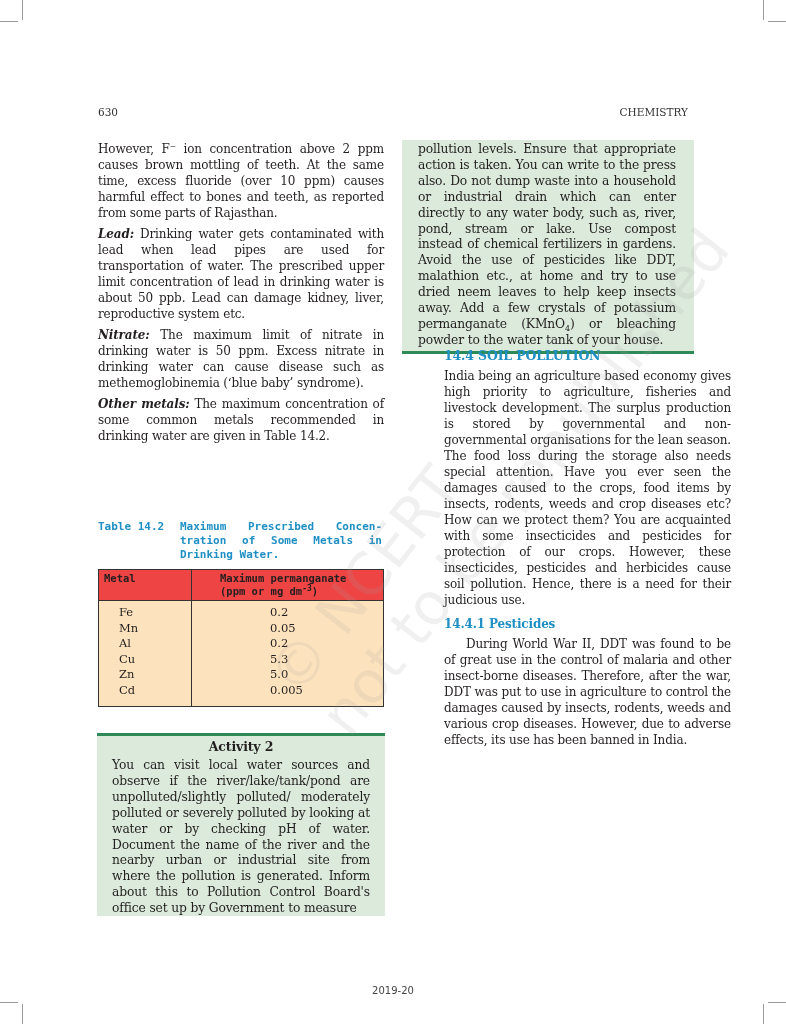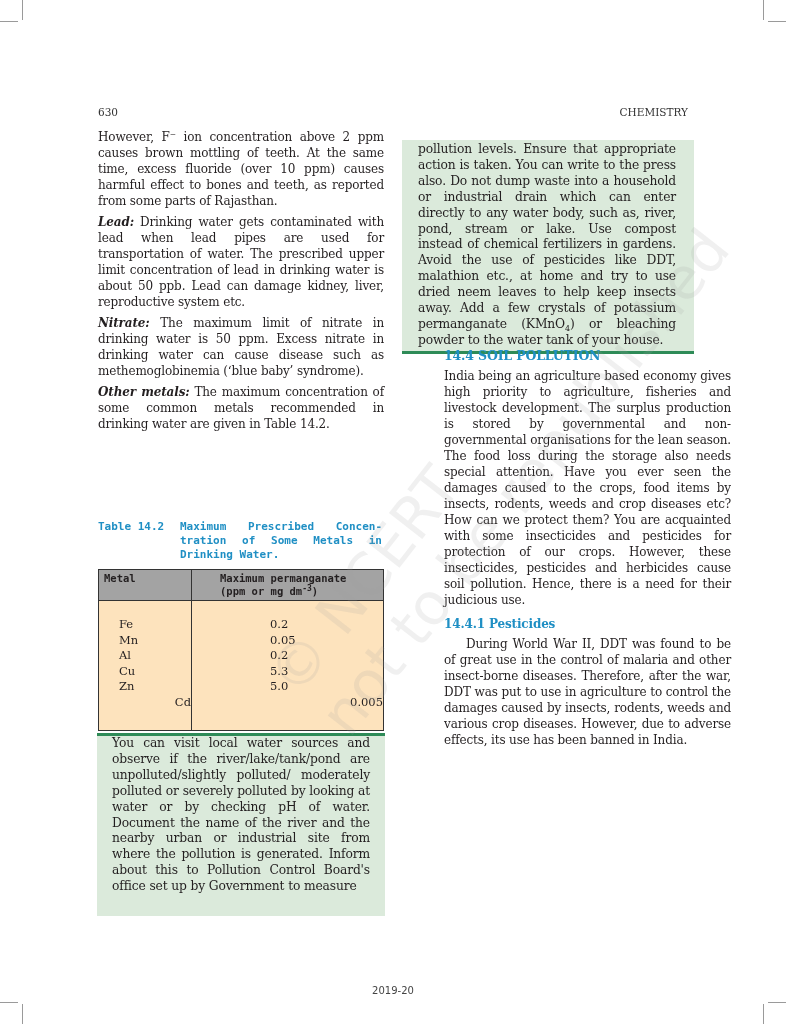--- a/index.html
+++ b/index.html
@@ -3,40 +3,40 @@
 <meta charset="utf-8">
 <style>
   html, body { margin: 0; padding: 0; background: #ffffff; }
   body { width: 786px; height: 1024px; position: relative; overflow: hidden;
          font-family: "DejaVu Serif", "Liberation Serif", serif; color: #231f20; }
   .crop { position: absolute; background: #9a9a9a; }
   .hdr { position: absolute; top: 106px; font-size: 10.5px; color: #333; }
   .col { position: absolute; font-size: 12px; line-height: 16px; text-align: justify; letter-spacing: -0.15px; }
   .col p { margin: 0 0 5px 0; }
   .bi { font-weight: bold; font-style: italic; }
-  .left { left: 98px; top: 129px; width: 286px; }
+  .left { left: 98px; top: 141px; width: 286px; }
   .right { left: 404px; width: 287px; }
   .box { position: absolute; background: #dbeadb; }
   .boxtop { position: absolute; height: 3px; background: #2e8b57; }
   .act-title { text-align: center; font-weight: bold; font-size: 12.5px; margin: 3px 0 3px 0; }
   .tblcap { position: absolute; left: 98px; top: 520px; width: 286px; color: #1f8fc4;
             font-family: "DejaVu Sans Mono", "Liberation Mono", monospace; font-weight: bold; font-size: 11px; line-height: 14px; }
   .tblcap .num { position: absolute; left: 0; top: 0; text-align: right; }
   .tblcap .txt { position: absolute; left: 82px; top: 0; width: 202px; text-align: justify; }
   table.metals { position: absolute; left: 98px; top: 569px; width: 286px; border-collapse: collapse;
                  font-size: 11.5px; border: 1.5px solid #333; }
-  table.metals th { background: #a3a3a3; text-align: left; font-weight: bold; padding: 2px 5px;
+  table.metals th { background: #ef4444; text-align: left; font-weight: bold; padding: 2px 5px;
                     font-family: "DejaVu Sans Mono", "Liberation Mono", monospace; font-size: 10.5px; line-height: 13px;
                     border-bottom: 1.5px solid #333; vertical-align: top; }
   table.metals td { background: #fde3bd; padding: 0 0; line-height: 15.5px; }
   table.metals .c1 { width: 72px; border-right: 1.5px solid #333; padding-left: 20px; }
   table.metals .c2 { padding-left: 78px; }
   table.metals th.c2 { padding-left: 28px; }
-  table.metals tr.first td { padding-top: 16px; }
-  table.metals tr.last td { padding-bottom: 20px; text-align: right; }
+  table.metals tr.first td { padding-top: 4px; }
+  table.metals tr.last td { padding-bottom: 8px; }
   .sec { color: #1f8fc4; font-weight: bold; font-size: 12px; margin: 0 0 4px 0; }
   .indent { text-indent: 22px; }
   .footer { position: absolute; top: 985px; left: 0; width: 786px; text-align: center; font-size: 10px;
             font-family: "DejaVu Sans", "Liberation Sans", sans-serif; color: #444; }
   .wm { position: absolute; left: 200px; top: 420px; width: 560px; transform: rotate(-52deg); transform-origin: center;
         font-family: "DejaVu Sans", "Liberation Sans", sans-serif; font-size: 58px; color: rgba(160,160,160,0.16);
         white-space: nowrap; pointer-events: none; line-height: 66px; }
   sub, sup { font-size: 8px; line-height: 0; }
 </style>
 </head>
@@ -100,20 +100,21 @@
       <tr class="last">
         <td class="c1">Cd</td>
         <td class="c2">0.005</td>
       </tr>
     </tbody>
 </table>
 
 <div class="boxtop" style="left:97px;top:733px;width:288px;"></div>
 <div class="box" style="left:97px;top:736px;width:288px;height:180px;"></div>
 <div class="col" style="left:112px;top:736px;width:258px;">
+  <div class="act-title">Activity 2</div>
   <p style="font-size:12.3px;line-height:15.9px;">You can visit local water sources and observe if the river/lake/tank/pond are unpolluted/slightly polluted/ moderately polluted or severely polluted by looking at water or by checking pH of water. Document the name of the river and the nearby urban or industrial site from where the pollution is generated. Inform about this to Pollution Control Board's office set up by Government to measure</p>
 </div>
 
 <div class="box" style="left:402px;top:140px;width:292px;height:211px;"></div>
 <div class="boxtop" style="left:402px;top:351px;width:292px;"></div>
 <div class="col" style="left:418px;top:142px;width:258px;">
   <p style="font-size:12.3px;line-height:15.9px;"><span>pollution levels. Ensure that appropriate action is taken. You can write to the press also. Do not dump waste  into a household or industrial drain which can enter directly to any water body, such as, river, pond, stream or lake. Use compost instead of chemical fertilizers in gardens. Avoid the use of pesticides  like DDT, malathion etc., at home and try to use dried neem leaves to help keep insects away. Add a few crystals of potassium permanganate (KMnO</span><sub>4</sub><span>) or bleaching powder to the water tank of your house.</span></p>
 </div>
 
 <div class="col right" style="top:348px;margin-left:40px;">

